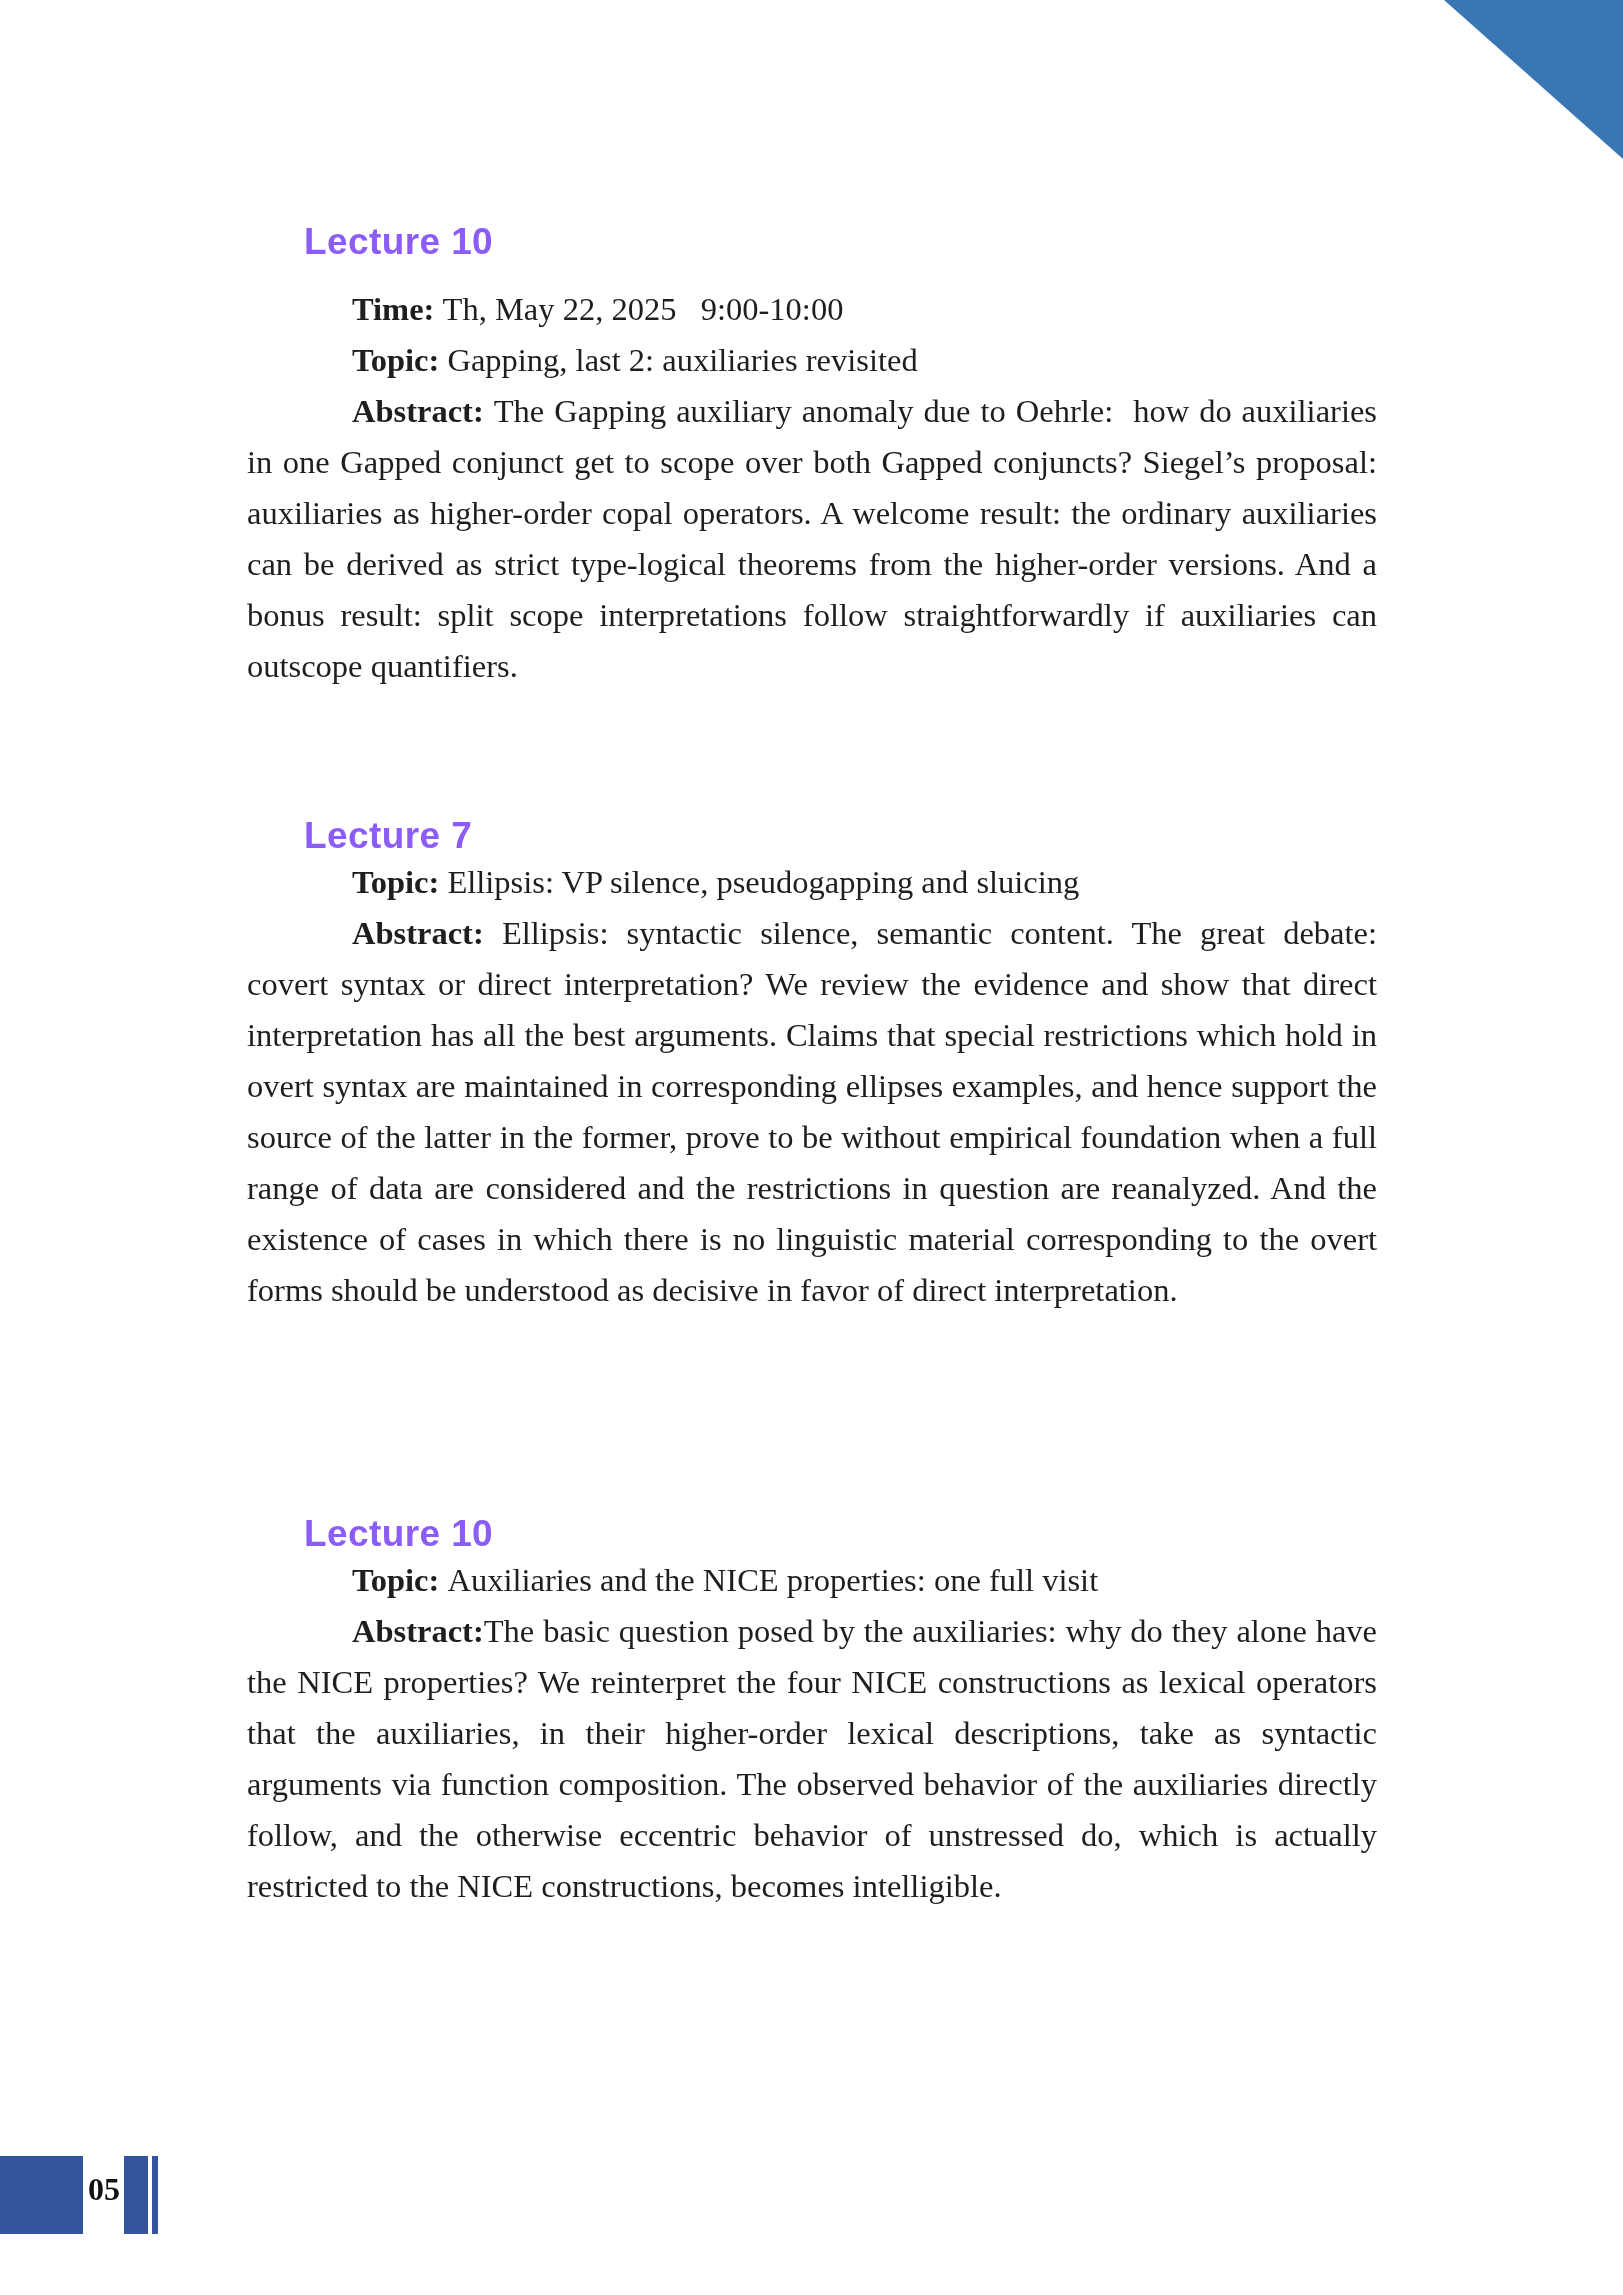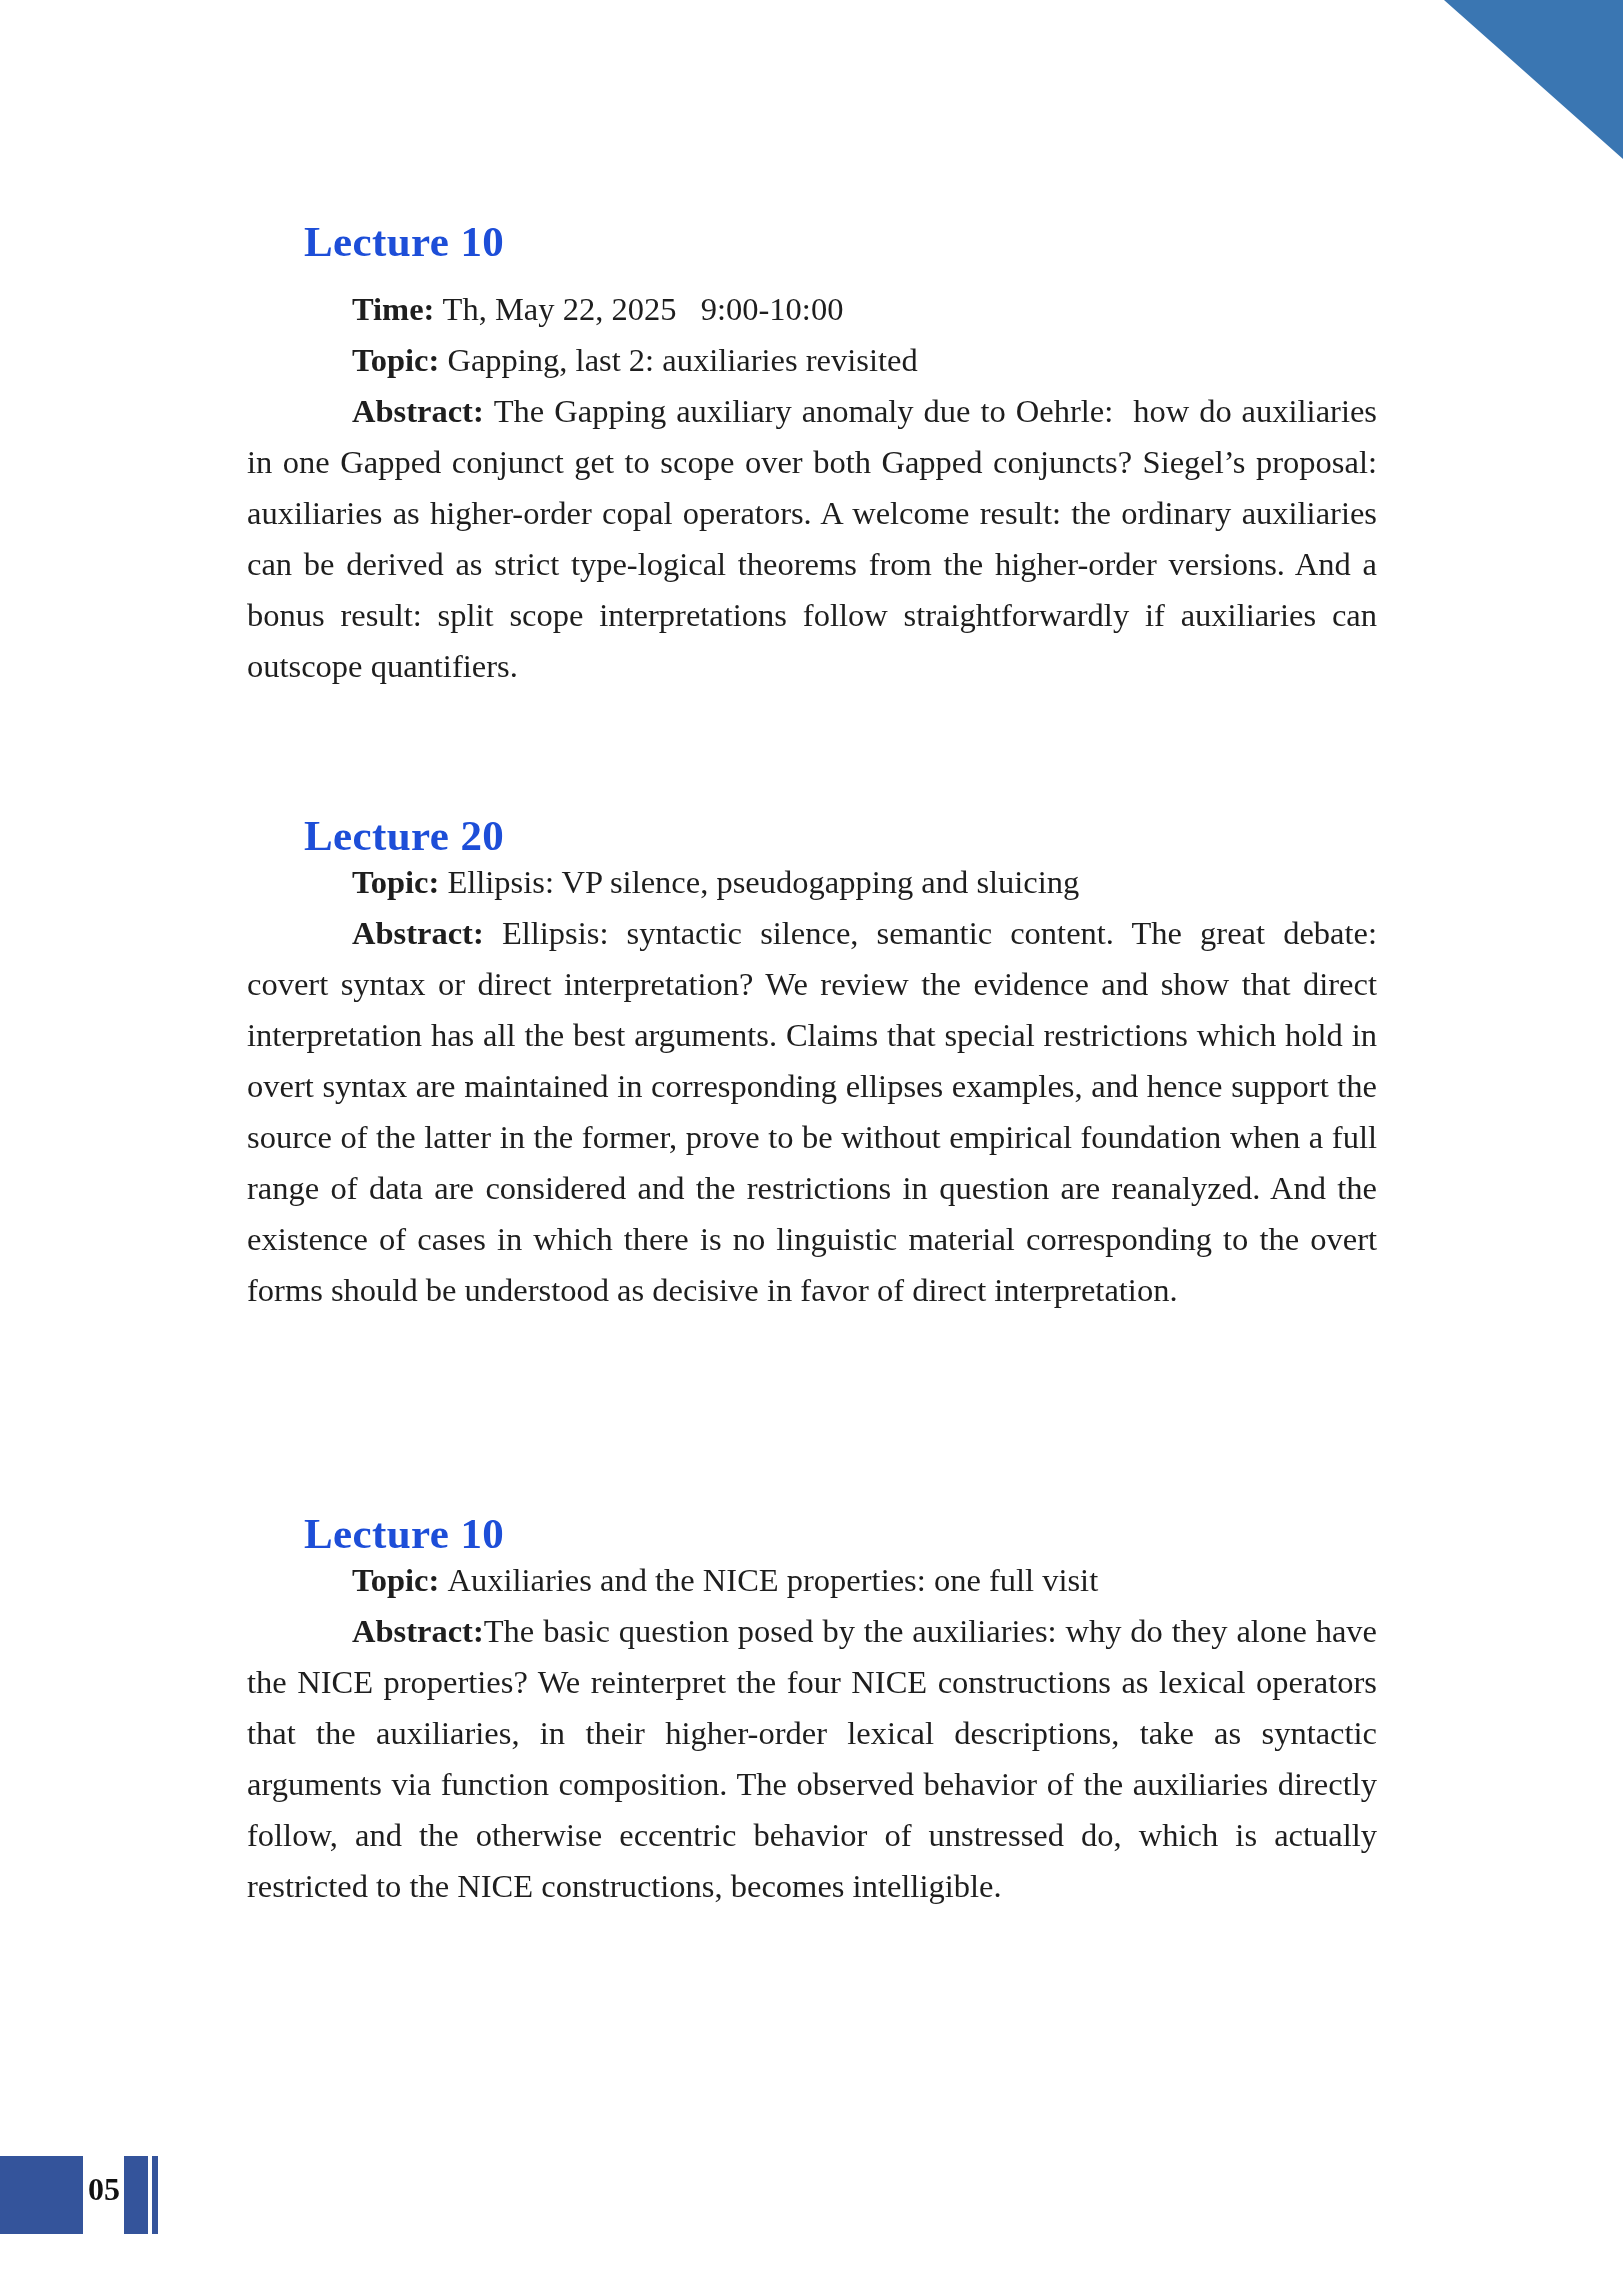--- a/index.html
+++ b/index.html
@@ -26,25 +26,25 @@
     left: 247px;
     width: 1130px;
     color: #1E1E1E;
   }
   .s1 { top: 220px; }
   .s2 { top: 814px; }
   .s3 { top: 1512px; }
 
   h2.lecture-title {
     margin: 0 0 0 57px;
-    font-family: Liberation Serif, serif;
+    font-family: Liberation Sans, sans-serif;
     font-weight: bold;
-    font-size: 43px;
+    font-size: 37px;
     line-height: 43px;
-    color: #1d4ed8;
+    color: #8b5cf6;
     letter-spacing: 0.4px;
   }
 
   .meta-line, .abstract-para {
     font-size: 32.5px;
     line-height: 51px;
     margin: 0;
     text-indent: 57px;
   }
   .meta-line.first { margin-top: 20.6px; }
@@ -88,21 +88,21 @@
 <div class="corner-triangle"></div>
 
 <section class="lecture-section s1">
   <h2 class="lecture-title">Lecture 10</h2>
   <div class="meta-line first"><span class="label">Time:&nbsp;</span><span>Th, May 22, 2025&nbsp;&nbsp;&nbsp;9:00-10:00</span></div>
   <div class="meta-line"><span class="label">Topic:&nbsp;</span><span>Gapping, last 2: auxiliaries revisited</span></div>
   <p class="abstract-para"><span class="label">Abstract:&nbsp;</span><span>The Gapping auxiliary anomaly due to Oehrle:&nbsp;&nbsp;how do auxiliaries in one Gapped conjunct get to scope over both Gapped conjuncts? Siegel’s proposal: auxiliaries as higher-order copal operators. A welcome result: the ordinary auxiliaries can be derived as strict type-logical theorems from the higher-order versions. And a bonus result: split scope interpretations follow straightforwardly if auxiliaries can outscope quantifiers.</span></p>
 </section>
 
 <section class="lecture-section s2">
-  <h2 class="lecture-title">Lecture 20</h2>
+  <h2 class="lecture-title">Lecture 7</h2>
   <div class="meta-line"><span class="label">Topic:&nbsp;</span><span>Ellipsis: VP silence, pseudogapping and sluicing</span></div>
   <p class="abstract-para"><span class="label">Abstract:&nbsp;</span><span>Ellipsis: syntactic silence, semantic content. The great debate: covert syntax or direct interpretation? We review the evidence and show that direct interpretation has all the best arguments. Claims that special restrictions which hold in overt syntax are maintained in corresponding ellipses examples, and hence support the source of the latter in the former, prove to be without empirical foundation when a full range of data are considered and the restrictions in question are reanalyzed. And the existence of cases in which there is no linguistic material corresponding to the overt forms should be understood as decisive in favor of direct interpretation.</span></p>
 </section>
 
 <section class="lecture-section s3">
   <h2 class="lecture-title">Lecture 10</h2>
   <div class="meta-line"><span class="label">Topic:&nbsp;</span><span>Auxiliaries and the NICE properties: one full visit</span></div>
   <p class="abstract-para"><span class="label">Abstract:</span><span>The basic question posed by the auxiliaries: why do they alone have the NICE properties? We reinterpret the four NICE constructions as lexical operators that the auxiliaries, in their higher-order lexical descriptions, take as syntactic arguments via function composition. The observed behavior of the auxiliaries directly follow, and the otherwise eccentric behavior of unstressed do, which is actually restricted to the NICE constructions, becomes intelligible.</span></p>
 </section>
 

